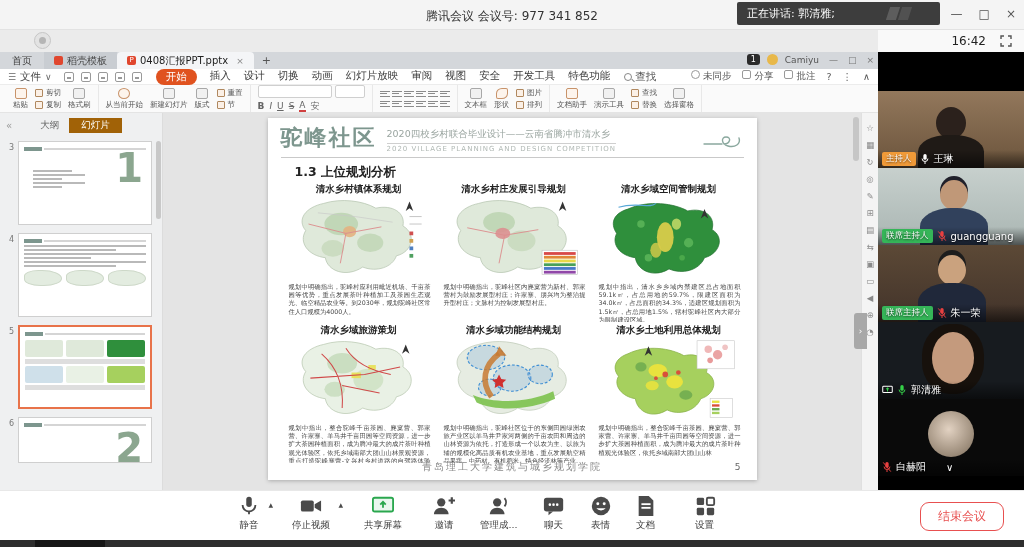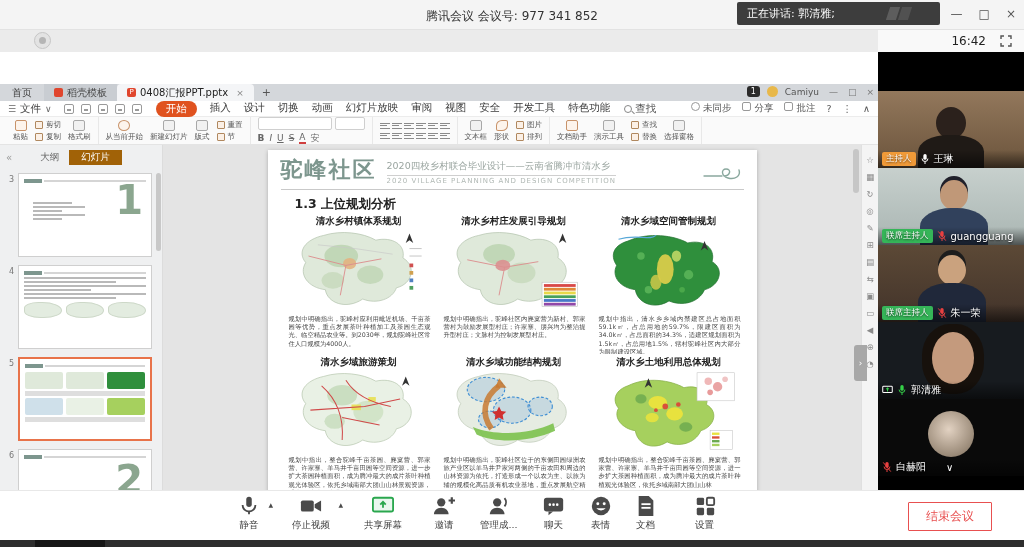--- a/index.html
+++ b/index.html
@@ -19,21 +19,21 @@
   
   .substrip { position:absolute; top:30px; left:0; width:1024px; height:22px; display:flex; }
   .substrip .left { flex:1; background:#ebebeb; position:relative; }
   .float-circle { position:absolute; left:34px; top:2px; width:17px; height:17px; border-radius:50%; background:#e3e3e3; border:1px solid #c6c6c6; }
   .float-circle::after { content:""; position:absolute; left:4px; top:4px; width:7px; height:7px; border-radius:50%; background:#b5b5b5; }
   .clockbar { width:146px; background:#f9f9f9; display:flex; align-items:center; justify-content:flex-end; gap:14px; padding-right:12px; }
   .clockbar .clock { font-size:12px; color:#222; }
   .fs-icon svg { display:block; }
 
   
-  .wps { position:absolute; top:52px; left:0; width:878px; height:438px; background:#fff;margin-top:32px; }
+  .wps { position:absolute; top:52px; left:0; width:878px; height:438px; background:#fff; }
   .wps-tabbar { height:17px; background:#d4d7db; display:flex; align-items:center; font-size:10px; color:#444; position:relative; }
   .wtab-home { padding:0 12px; }
   .wtab { display:flex; align-items:center; gap:4px; padding:0 10px; height:17px; }
   .wtab.docer { background:#c9cdd2; }
   .wtab.active { background:#f4f5f7; border-radius:4px 4px 0 0; color:#222; }
   .chip { width:9px; height:9px; border-radius:2px; background:#e0462e; color:#fff; font-size:7px; line-height:9px; text-align:center; }
   .tab-x { color:#888; font-size:9px; margin-left:4px; }
   .tab-plus { margin-left:8px; color:#555; font-size:11px; }
   .wps-account { position:absolute; right:4px; top:2px; display:flex; align-items:center; gap:7px; font-size:9px; color:#555; }
   .badge1 { background:#2b2b2b; color:#fff; border-radius:3px; font-size:8px; padding:0 4px; line-height:11px; }
@@ -144,21 +144,21 @@
   .share-s { width:11px; height:10px; flex:0 0 auto; }
   .tile-chev { margin-left:16px; color:#fff; font-size:10px; }
 
   
   .bottombar { position:absolute; top:490px; left:0; width:1024px; height:50px; background:#fff; border-top:1px solid #e8e8e8; }
   .btools { position:absolute; left:238px; top:4px; display:flex; gap:24px;align-items:flex-end; }
   .btool { display:flex; flex-direction:column; align-items:center; gap:2px; color:#3c3c3c; position:relative; }
   .btool svg { display:block; }
   .btool .blabel { font-size:9.5px; white-space:nowrap; }
   .caret { position:absolute; right:-13px; top:6px; font-size:6px; color:#4a4a4a; }
-  .endbtn { position:absolute; right:32px; top:11px; border:1px solid #e85050; color:#e85050; background:#fff; font-size:12px; padding:5px 17px; border-radius:1px; font-family:inherit; }
+  .endbtn { position:absolute; right:20px; top:11px; border:1px solid #e85050; color:#e85050; background:#fff; font-size:12px; padding:5px 17px; border-radius:9px; font-family:inherit; }
   .taskbar { position:absolute; top:540px; left:0; width:1024px; height:7px; background:#2e2e2e; }
   .taskbar .tb-app { position:absolute; left:35px; top:0; width:70px; height:7px; background:#161616; }
 </style>
 </head>
 <body>
 
 <div class="screen">
 
   <div class="titlebar">
     <div class="mtitle">腾讯会议 会议号: 977 341 852</div>

